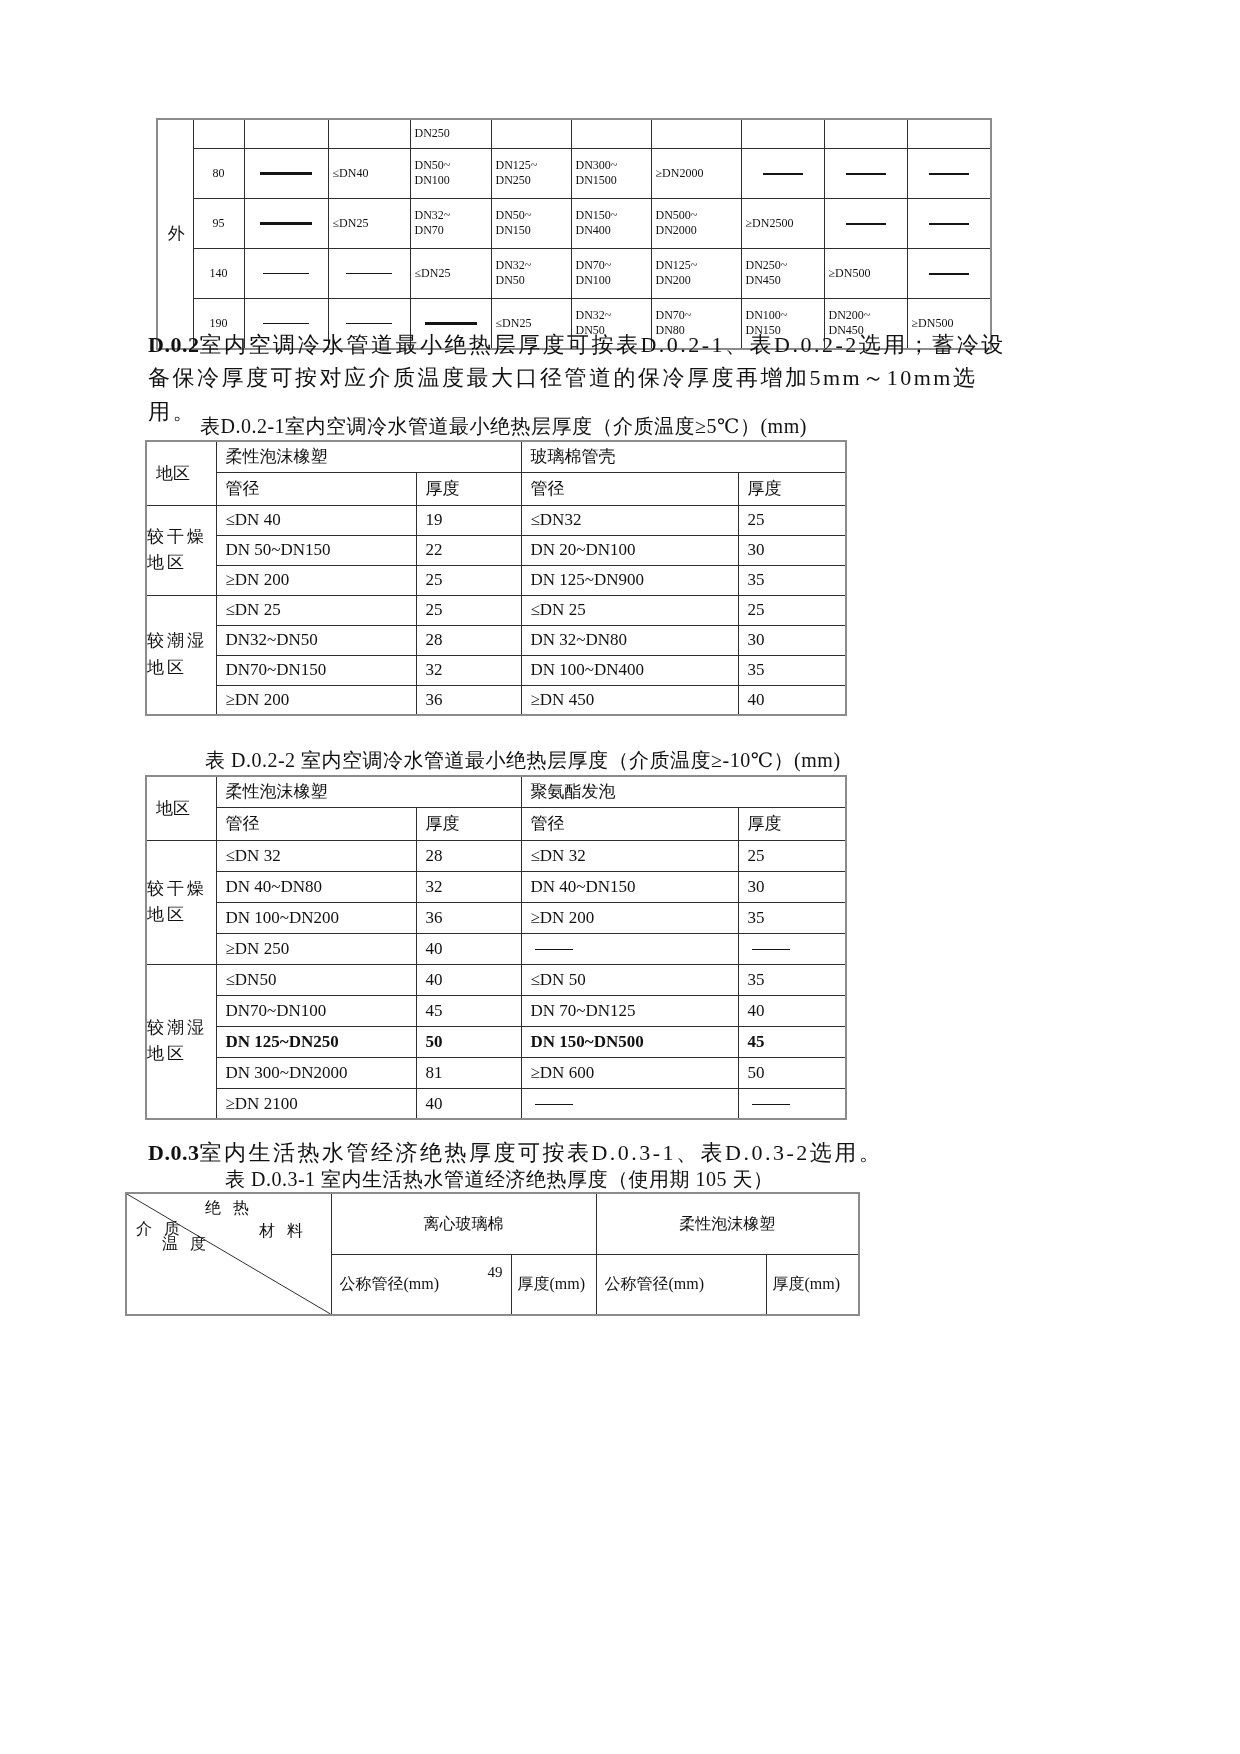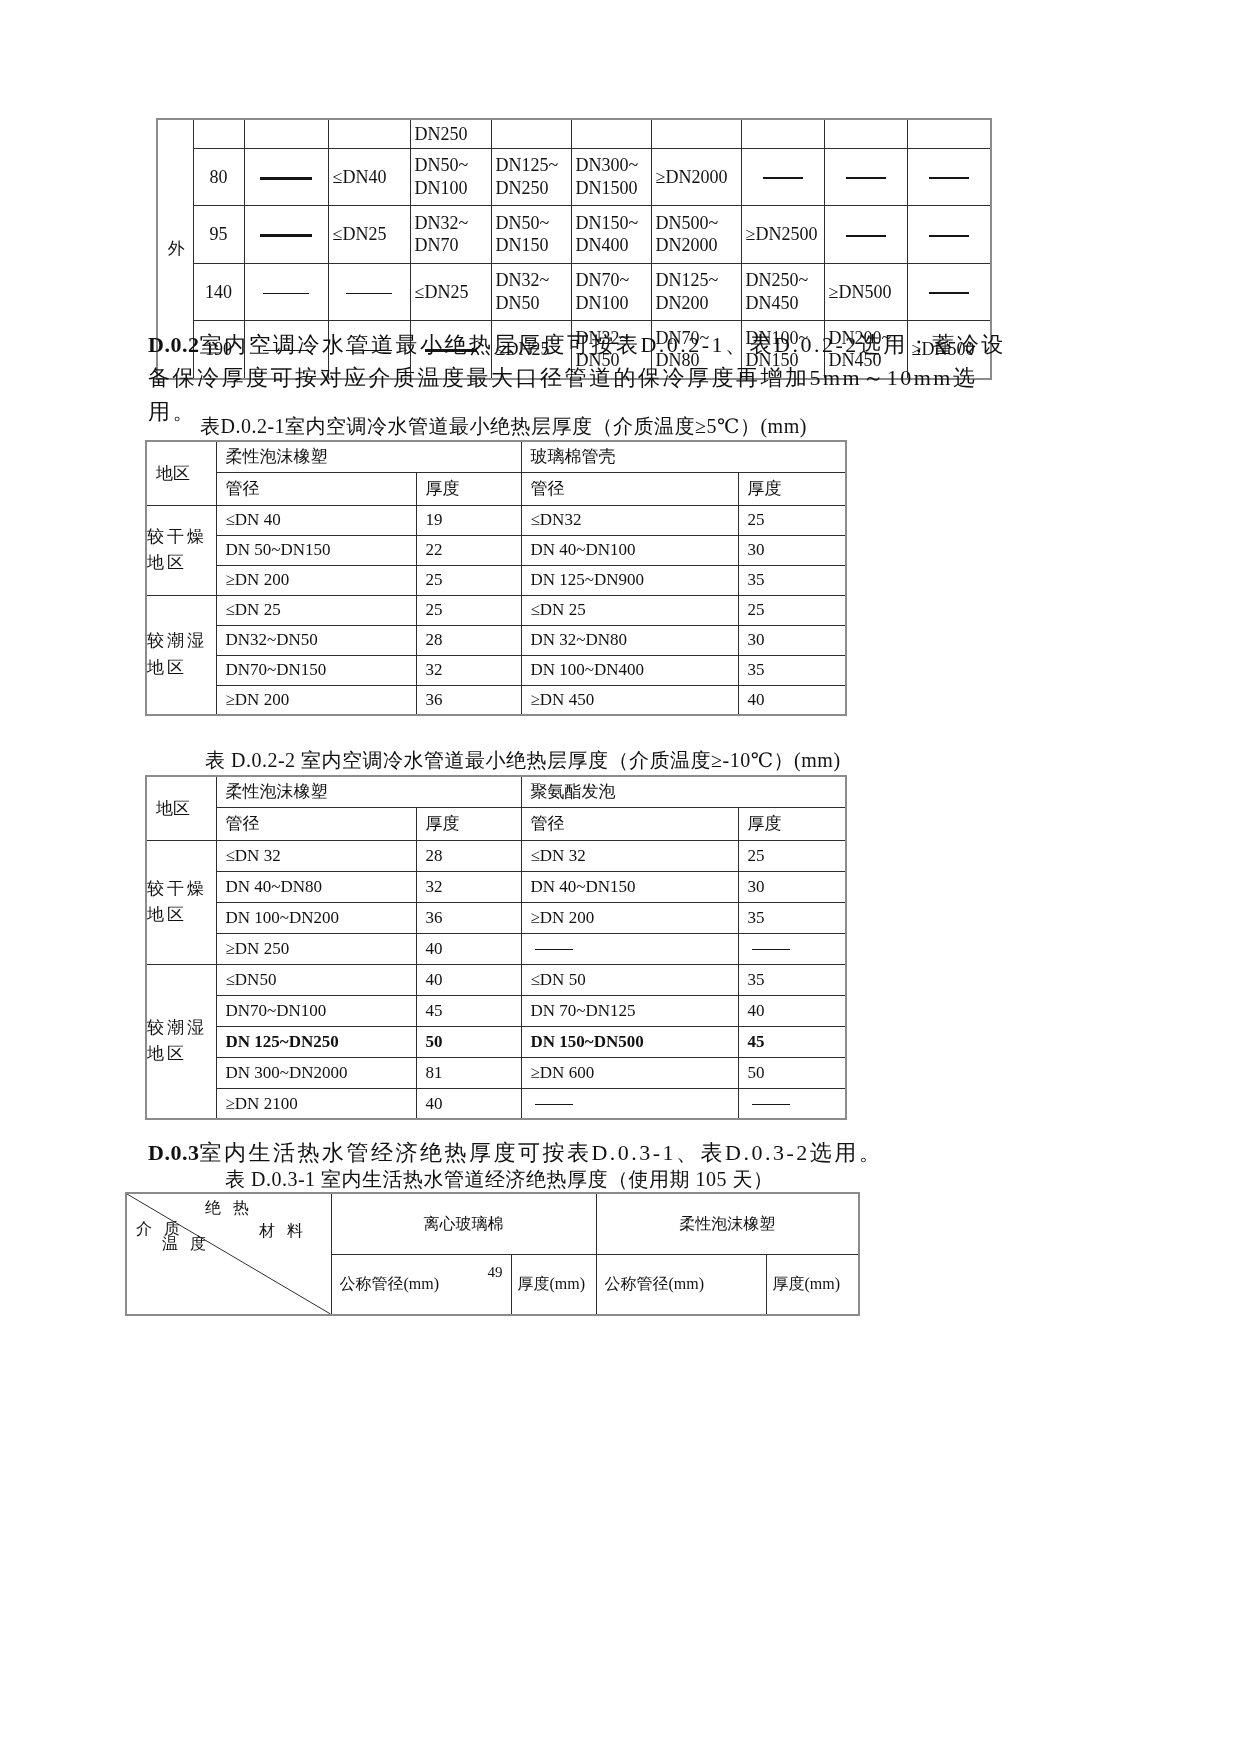--- a/index.html
+++ b/index.html
@@ -18,21 +18,21 @@
   table{border:2px solid #8b8b8b;}
   td.c{text-align:center;padding:17px 2px;}
   
   .dash{display:inline-block;vertical-align:middle;background:#151515;}
   .dash.thick{width:52px;height:3px;}
   .dash.med{width:40px;height:2px;}
   .dash.thin{width:46px;height:1px;}
   .dash.short{width:38px;height:1px;margin-left:4px;}
   
   .t-top{position:absolute;left:156px;top:118px;width:834px;}
-  .t-top td{font-size:18px;}
+  .t-top td{font-size:12px;}
   .t-top td.outer{text-align:center;font-size:17px;}
   
   .t-mid td{font-size:17px;padding:1px 3px 1px 9px;}
   .t-mid td.rh{letter-spacing:3px;line-height:1.55;padding-left:0;}
   .t-d021{position:absolute;left:145px;top:440px;width:700px;}
   .t-d022{position:absolute;left:145px;top:775px;width:700px;}
   
   .para{
     position:absolute;left:148px;width:948px;
     font-size:22px;line-height:1.52;letter-spacing:2.5px;
@@ -186,21 +186,21 @@
           <td rowspan="3" class="rh">较干燥
 地区</td>
           <td>≤DN 40</td>
           <td>19</td>
           <td>≤DN32</td>
           <td>25</td>
         </tr>
         <tr style="height: 30px;">
           <td>DN 50~DN150</td>
           <td>22</td>
-          <td>DN 40~DN100</td>
+          <td>DN 20~DN100</td>
           <td>30</td>
         </tr>
         <tr style="height: 30px;">
           <td>≥DN 200</td>
           <td>25</td>
           <td>DN 125~DN900</td>
           <td>35</td>
         </tr>
         <tr style="height: 30px;">
           <td rowspan="4" class="rh">较潮湿

